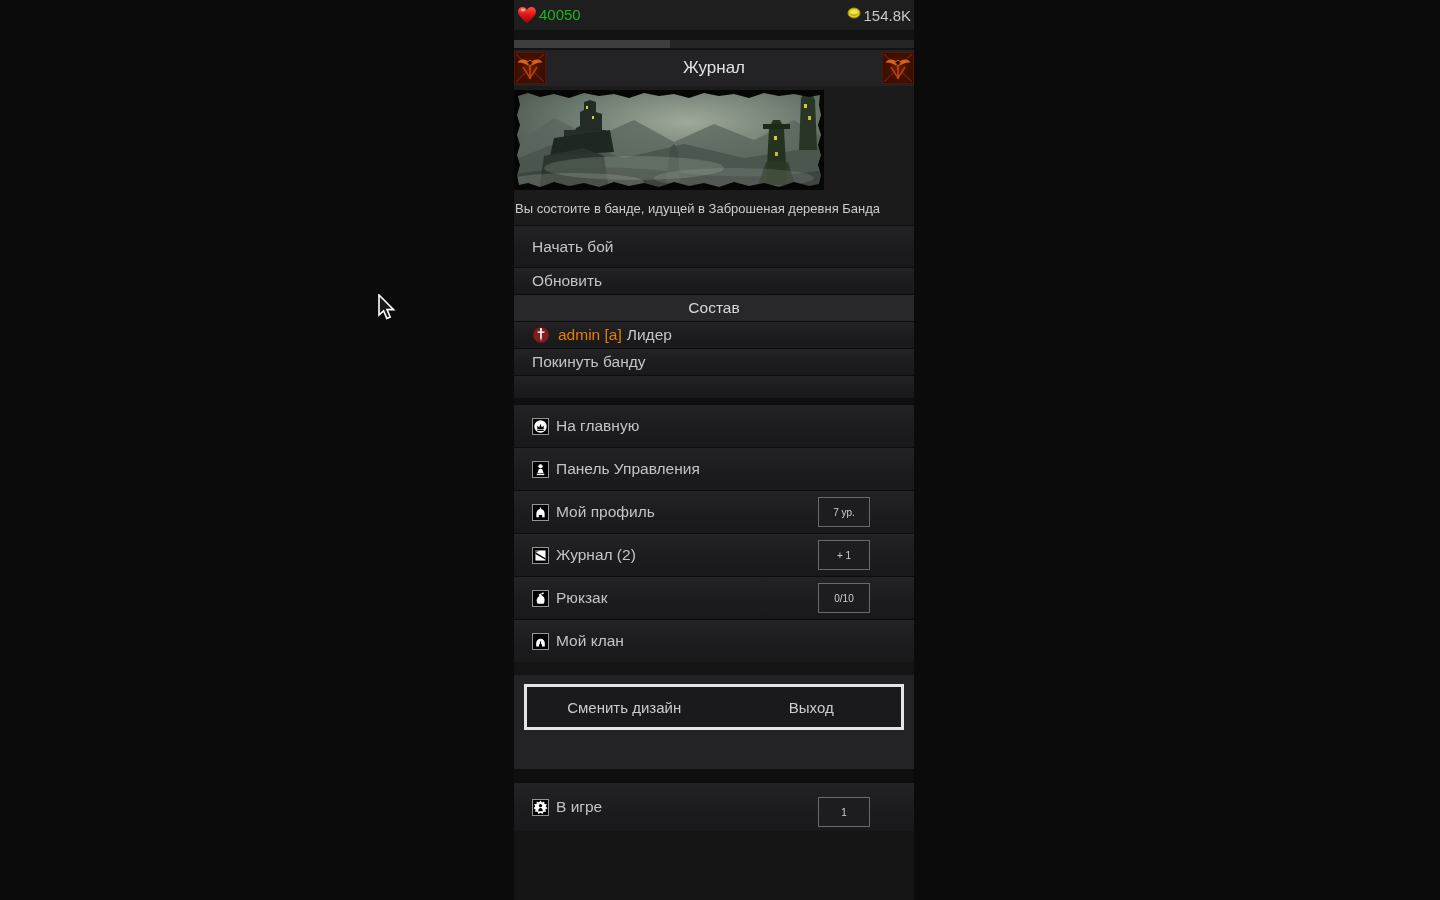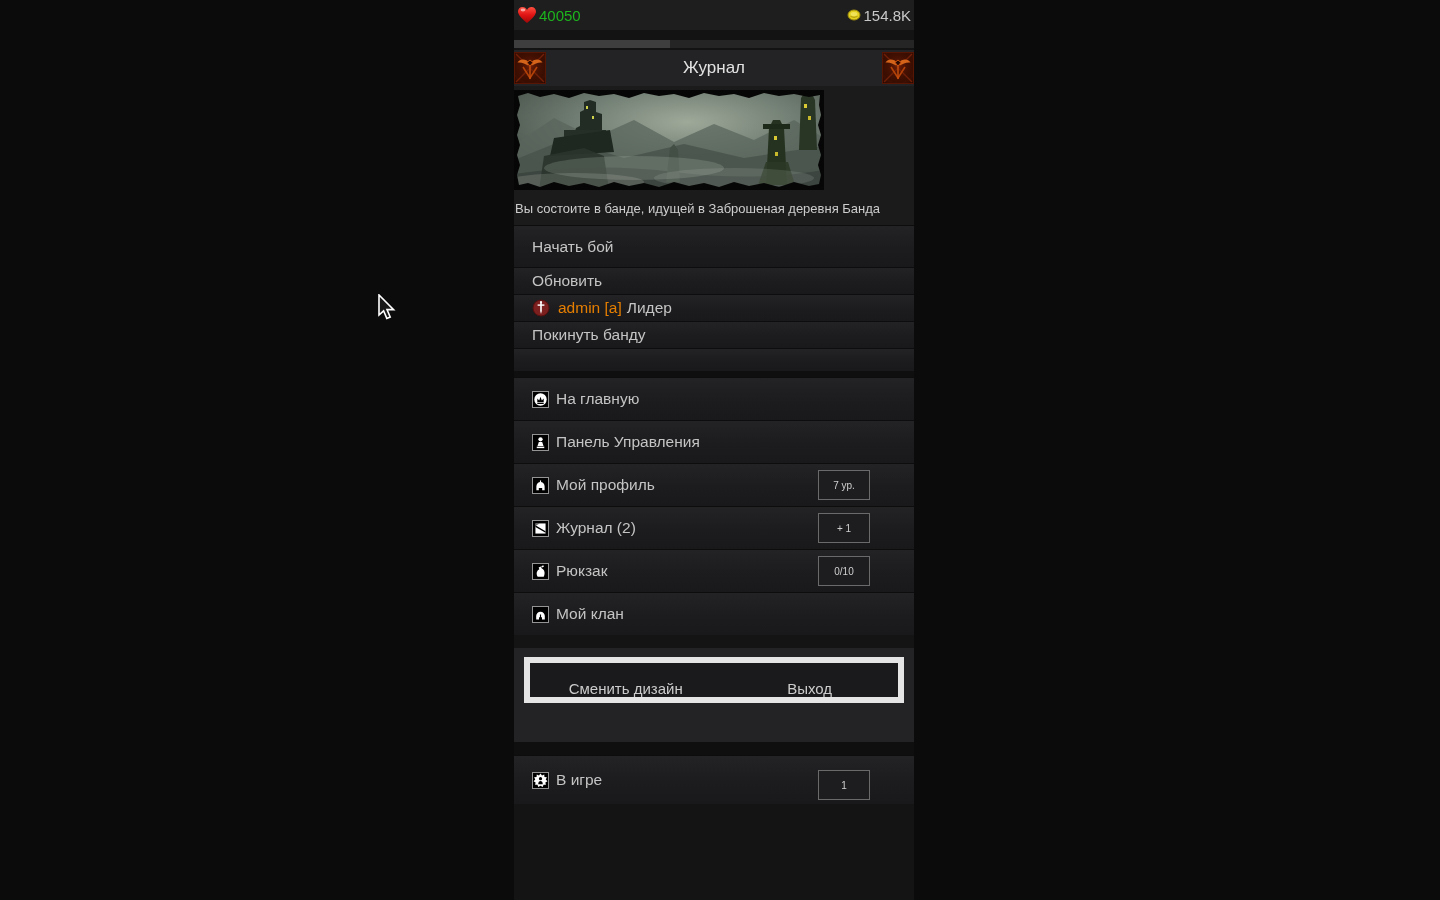--- a/index.html
+++ b/index.html
@@ -3,21 +3,21 @@
 <meta charset="utf-8">
 <style>
   * { margin:0; padding:0; box-sizing:border-box; }
   html,body { width:1440px; height:900px; overflow:hidden; }
   body { background:#0b0b0b; font-family:"Liberation Sans", sans-serif; }
 
   .column { position:absolute; left:514px; top:0; width:400px; height:900px; background:#141414; }
 
   
   .topbar { height:30px; background:#1e1e1e; display:flex; align-items:center; justify-content:space-between; padding:0 3px; }
-  .stat { display:flex; align-items:center; gap:2px; font-size:15px; }
+  .stat { display:flex; gap:2px; font-size:15px; }
   .stat .hp-val { color:#1db41d; }
   .stat .money-val { color:#c8c8c8; }
 
   .bar-gap { height:10px; background:#131313; }
   .progress { height:8px; background:#252525; position:relative; }
   .progress .fill { position:absolute; left:0; top:0; bottom:0; background:#3e3e3e; }
   .bar-gap2 { height:2px; background:#131313; }
 
   
   .header { height:36px; background:#232325; position:relative; display:flex; align-items:center; justify-content:center; }
@@ -41,21 +41,21 @@
   .sect-gap { background:#0f0f0f; }
 
   .member-name { color:#e67e00; margin:0 5px 0 8px; }
 
   .micon { width:17px; height:17px; background:#000; border:1px solid #949494; margin-right:7px; flex:none;
            display:flex; align-items:center; justify-content:center; }
   .micon svg { display:block; }
 
   
   .panel { height:94px; background:#232325; padding:9px 10px; }
-  .panel-inner { height:46px; background:#1a1a1c; border:6px solid #e5e5e5; display:flex; align-items:flex-end; }
+  .panel-inner { height:46px; background:#1a1a1c; border:3px solid #e5e5e5; display:flex; align-items:center; }
   .panel-inner .cell { display:flex; align-items:center; justify-content:center; font-size:15px; color:#cccccc; }
   .panel-inner .cell.a { width:52%; } .panel-inner .cell.b { width:48%; }
 
   .cursor { position:absolute; left:378px; top:294px; pointer-events:none; }
 </style>
 </head>
 <body>
 
 <div class="column">
 
@@ -172,20 +172,23 @@
   <div class="desc">
     <div>Вы состоите в банде, идущей в Заброшеная деревня Банда</div>
   </div>
 
   <div class="row h42">
     <span>Начать бой</span>
   </div>
   <div class="row h41">
     <span>Обновить</span>
   </div>
+  <div class="row h41 center">
+    <span>Состав</span>
+  </div>
 
   <div class="row h41">
     <svg width="18" height="18" viewBox="0 0 18 18">
       <circle cx="9" cy="9" r="8" fill="#7c1f1f" stroke="#55100e" stroke-width="1"></circle>
       <rect x="8.2" y="3" width="1.6" height="9" fill="#ffffff"></rect>
       <path d="M8.2 12 L9.8 12 L9 15 Z" fill="#ffffff"></path>
       <rect x="5.6" y="5.4" width="6.8" height="1.4" fill="#ffffff"></rect>
       <circle cx="9" cy="3" r="1.1" fill="#ffffff"></circle>
     </svg>
     <span class="member-name">admin [a]</span>

